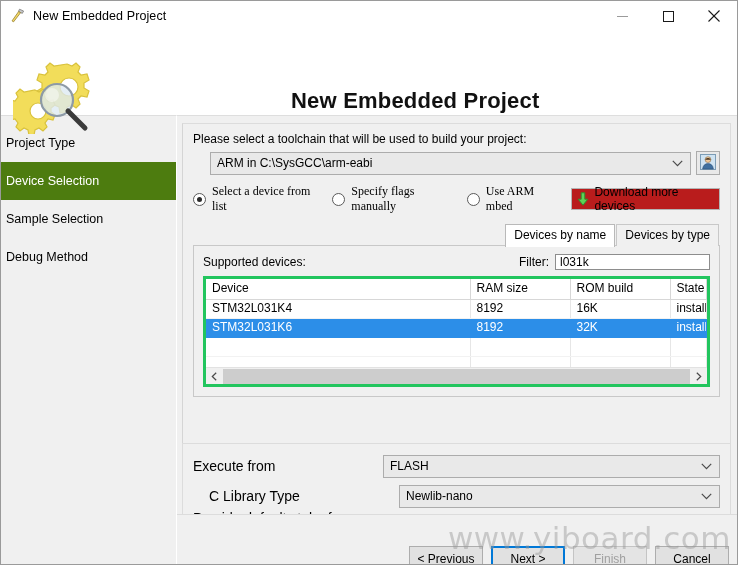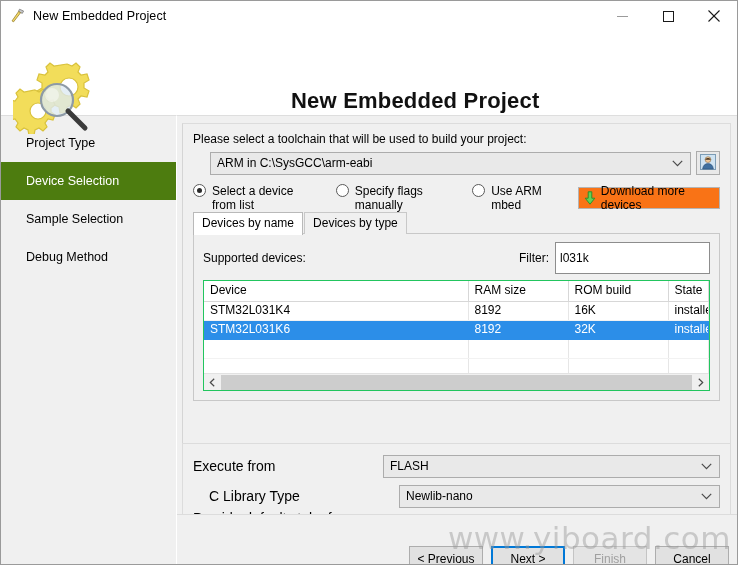--- a/index.html
+++ b/index.html
@@ -56,21 +56,21 @@
   
   #sidebar {
     width: 176px; background: #f0f0f0;
     border-top: 1px solid #dedede;
     border-right: 1px solid #ffffff;
     padding-top: 8px;
     flex: none;
   }
   .side-item {
     height: 38px; display: flex; align-items: center;
-    padding-left: 25px; font-size: 12.5px; color: #000;
+    padding-left: 5px; font-size: 12.5px; color: #000;
   }
   .side-item.active { background: #4d7c0f; color: #ffffff; }
 
   
   #main {
     flex: 1; background: #f0f0f0; position: relative;
     border-top: 1px solid #dedede;
   }
   #content-card {
     position: absolute; left: 5px; top: 7px; right: 6px; bottom: 52px;
@@ -93,60 +93,60 @@
   .combo .chev {
     position: absolute; right: 7px; top: 50%; transform: translateY(-50%);
   }
   .iconbtn {
     width: 24px; height: 24px; background: #e9e9e9;
     border: 1px solid #acacac; display:flex; align-items:center; justify-content:center;
   }
 
   
   .radio-row { display: flex; align-items: center; margin-top: 9px; }
-  .radio { display: flex; align-items: flex-start; margin-right: 16px; font-size: 12px; }
+  .radio { display: flex; align-items: center; margin-right: 16px; font-size: 12px; font-family: Liberation Serif, serif; }
   .rdot {
     width: 13px; height: 13px; border-radius: 50%;
     border: 1px solid #5a5a5a; background: #fff;
     margin-right: 6px; position: relative; flex:none;
   }
   .rdot.on::after {
     content:""; position:absolute; left:3px; top:3px;
     width:5px; height:5px; border-radius:50%; background:#2a2a2a;
   }
   .btn {
-    background: #f97316; border: 1px solid #b4b4b4;
+    background: #b91c1c; border: 1px solid #b4b4b4;
     height: 22px; display: inline-flex; align-items: center; justify-content: center;
     font-size: 12px; padding: 0 9px; color: #000;
   }
 
   
-  #tabs { display: flex; height: 22px; position: relative; z-index: 2; }
+  #tabs { display: flex; margin-top: 10px; height: 22px; position: relative; z-index: 2; justify-content: flex-end; }
   .tab {
     padding: 0 8px; height: 22px; line-height: 21px;
     font-size: 12px; background: #f0f0f0;
     border: 1px solid #c8c8c8; border-bottom: none;
     margin-right: 1px;
   }
   .tab.active { background: #ffffff; border-color: #b9b9b9; height: 23px; }
   #tabpanel {
     border: 1px solid #c8c8c8; background: #f0f0f0;
     margin-top: -1px; padding: 8px 9px 9px 9px;
   }
 
   .filter-row { display:flex; align-items:center; }
   .textbox {
-    border: 1px solid #8d8d8d; background: #fff; height: 32px;
+    border: 1px solid #8d8d8d; background: #fff; height: 16px;
     font-size: 12px; padding: 0 1px 0 4px; display:flex; align-items:center;
     color:#000; overflow:hidden; white-space:nowrap;
   }
 
   
   #grid {
-    margin-top: 6px; border: 1px solid #22c55e; background: #fff;
+    margin-top: 6px; border: 3px solid #22c55e; background: #fff;
     height: 111px; position: relative; overflow: hidden;
   }
   table.dg { border-collapse: collapse; width: 100%; table-layout: fixed; }
   table.dg th {
     font-weight: normal; font-size: 12px; text-align: left;
     padding: 2px 0 3px 6px; background: #fff;
     border-right: 1px solid #d7d7d7; border-bottom: 1px solid #d7d7d7;
     height: 20px;
   }
   table.dg td {

